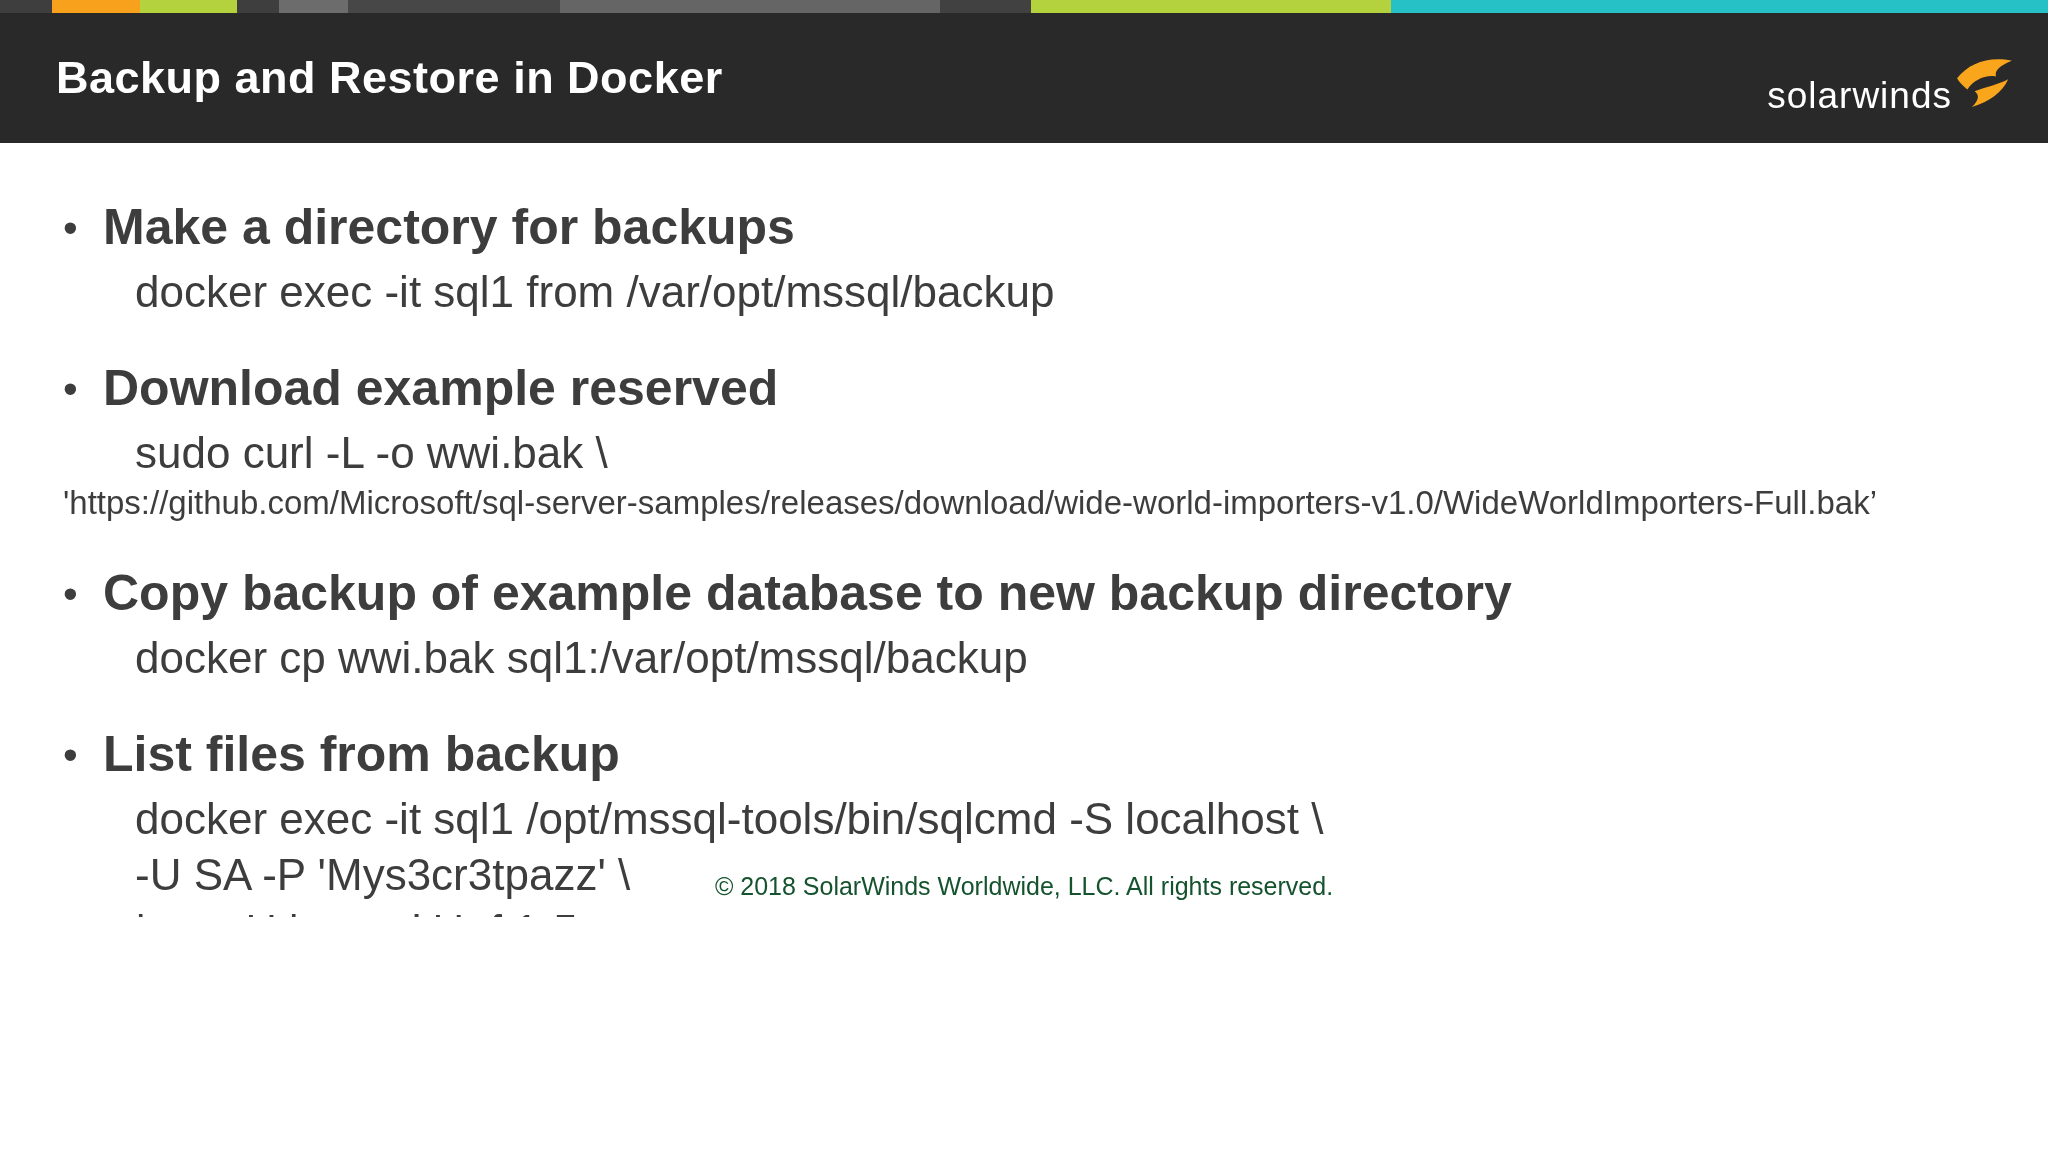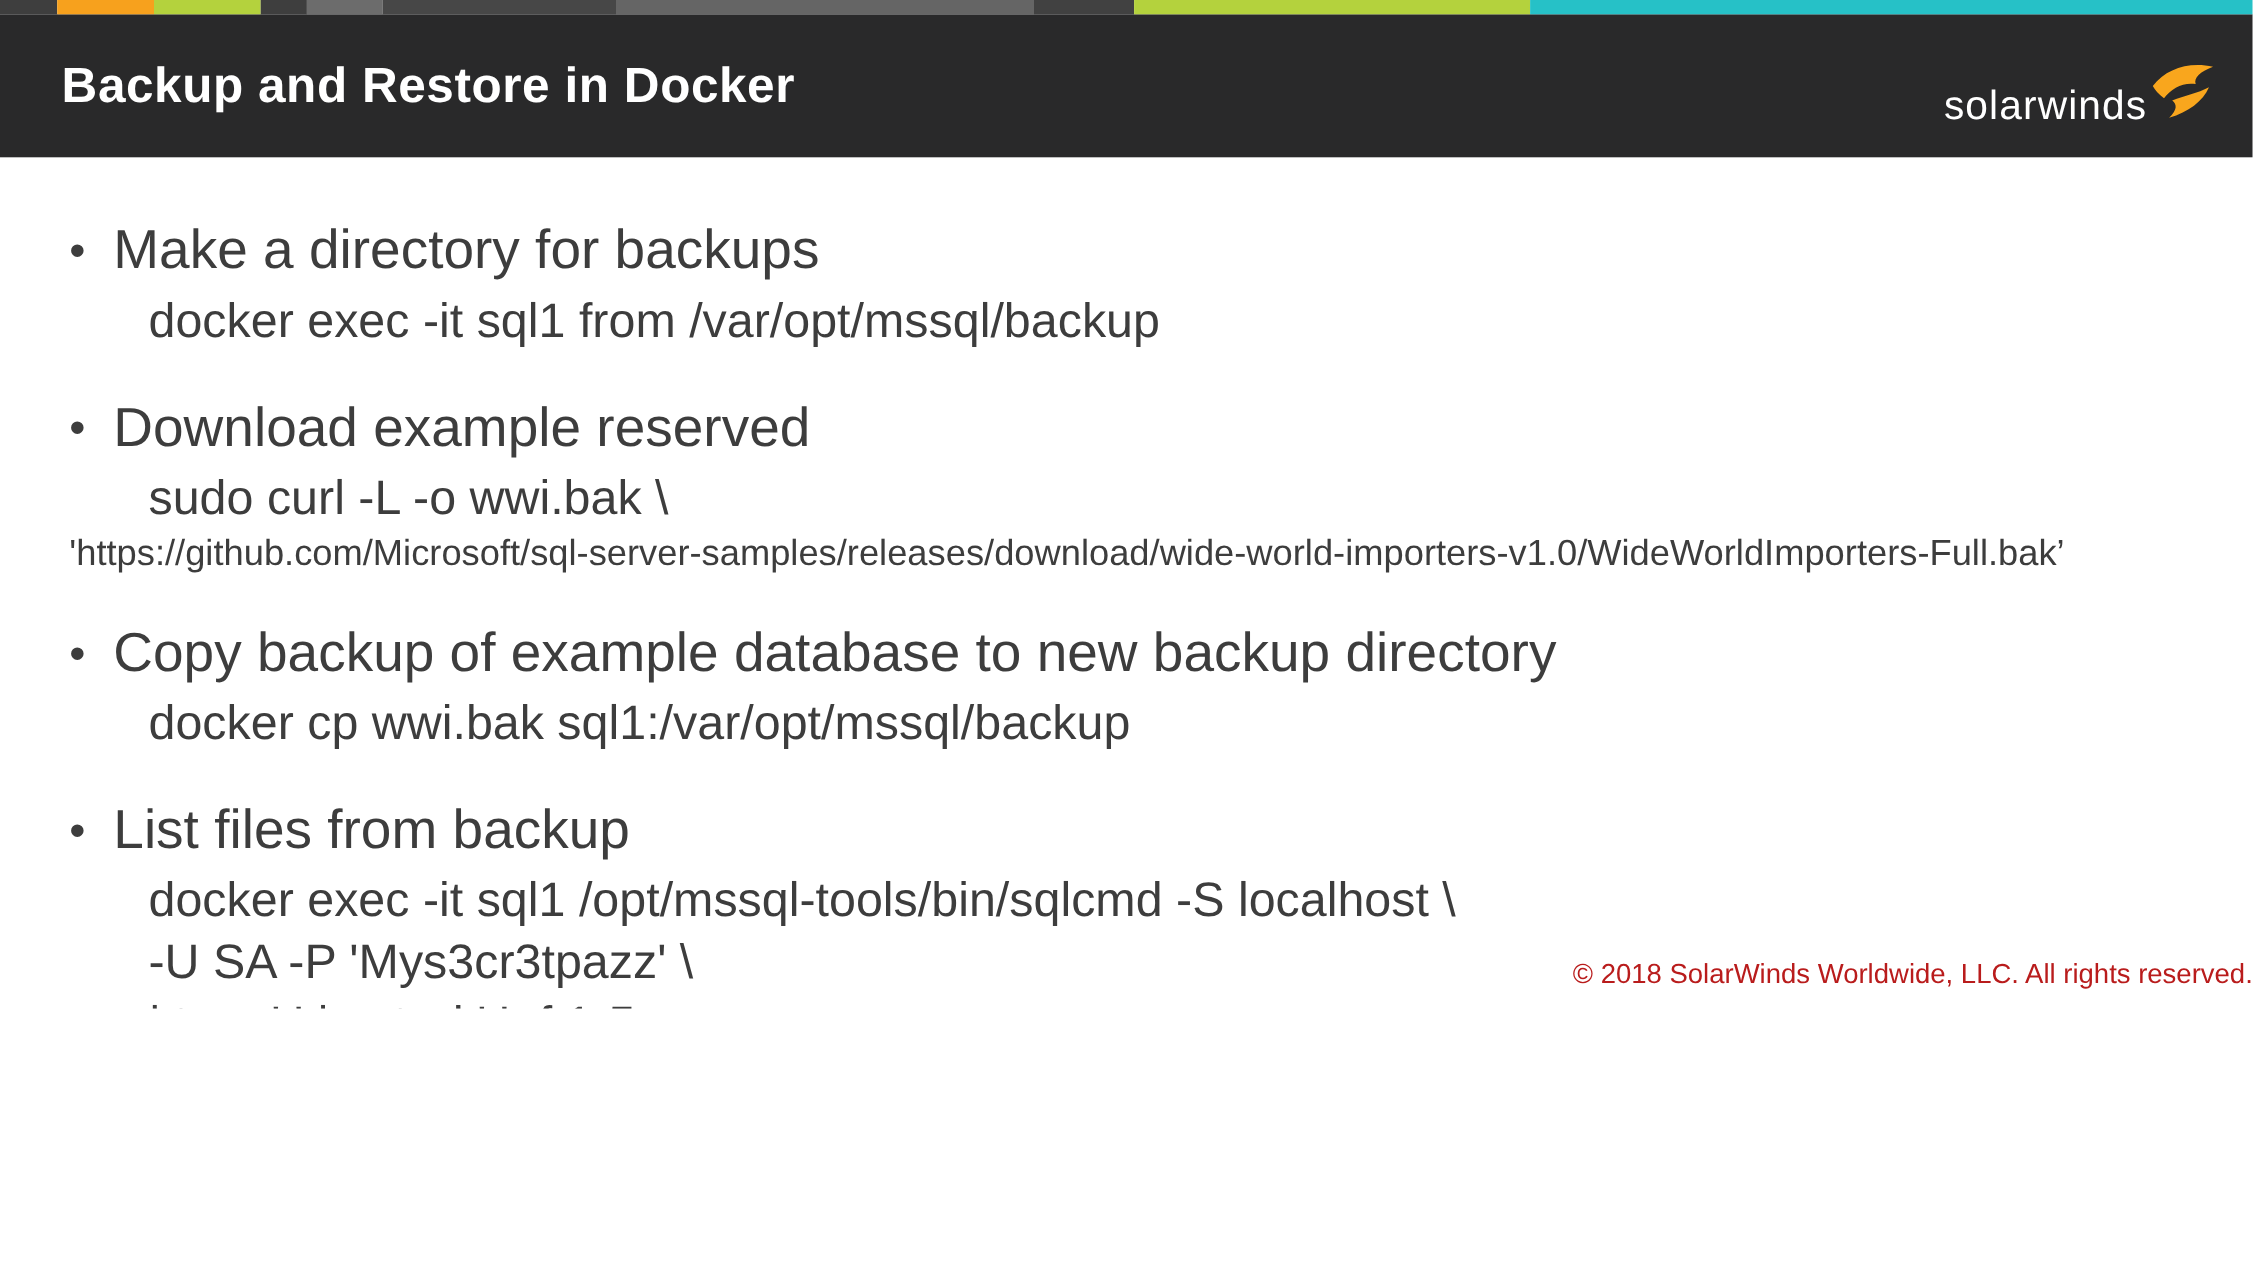--- a/index.html
+++ b/index.html
@@ -44,38 +44,38 @@
     color:#3d3d3d;
   }
   .bullet-block{margin-bottom:40px;}
   .bullet-label{
     display:flex;
     font-size:50px;
     line-height:57px;
     margin-bottom:8px;
   }
   .marker{flex:0 0 40px;font-size:42px;}
-  .label-text{flex:1 1 auto;}
+  .label-text{flex:1 1 auto;font-weight:bold;}
   .code-line{
     font-size:44px;
     line-height:56px;
     padding-left:72px;
   }
   .code-line.small{
     font-size:33px;
     line-height:44px;
     padding-left:0;
   }
   
   .footer{
     position:absolute;
     bottom:16px;left:0;
     width:100%;
-    text-align:right;
-    color:#b91c1c;
+    text-align:center;
+    color:#14532d;
     font-size:25px;
   }
 </style>
 </head>
 <body>
 
 <div class="slide">
 
   <div class="top-strip" id="top-strip">
       <div class="strip-seg" style="width: 52px; background: rgb(62, 62, 62);"></div>

